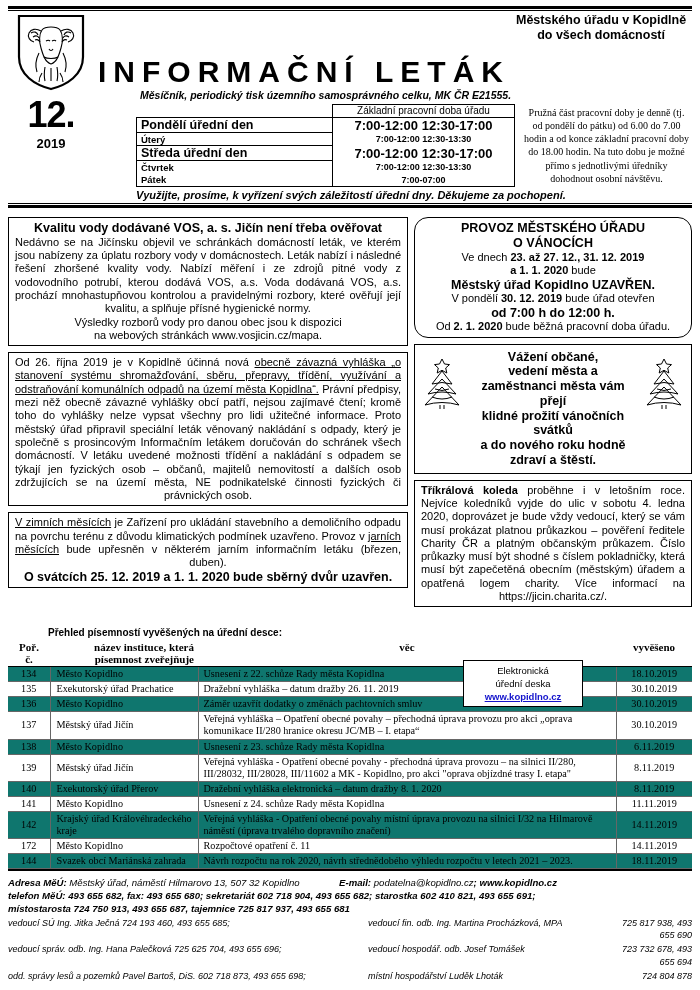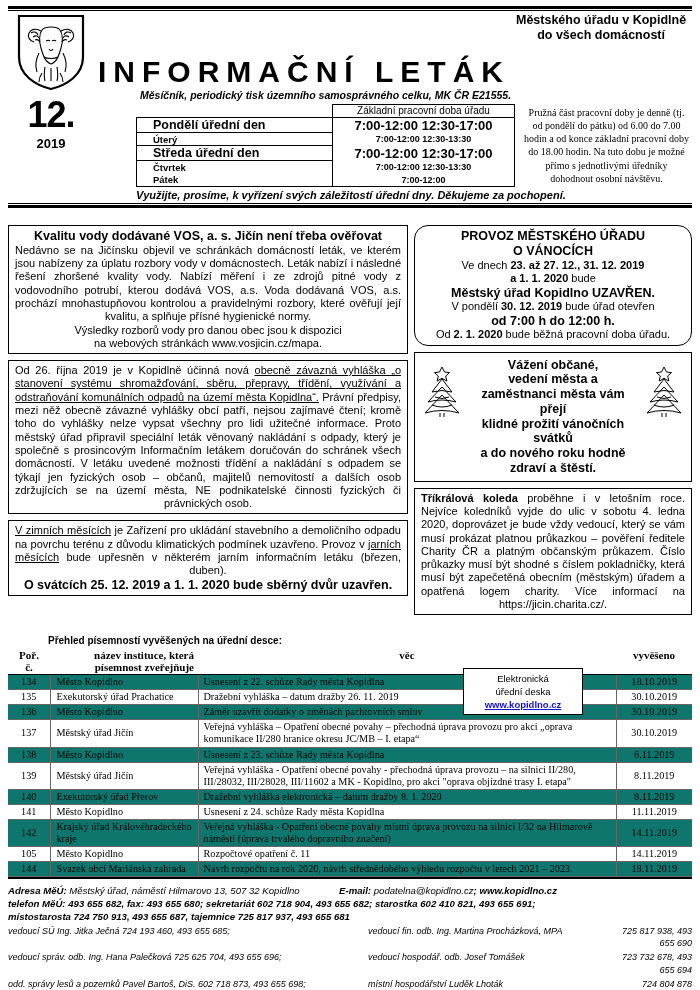--- a/index.html
+++ b/index.html
@@ -25,33 +25,33 @@
 
   .head-mid { flex:1 1 auto; padding-left:4px; }
   .title-row { display:flex; align-items:flex-start; }
   .big-title { font-size:30px; font-weight:bold; letter-spacing:7px; line-height:1.05; white-space:nowrap;margin-top:45px; }
   .title-right { font-size:12.5px; font-weight:bold; line-height:1.22; padding-left:6px; padding-top:2px; text-align:center; }
   .subtitle { font-size:10.5px; font-style:italic; font-weight:bold; margin:1px 0 3px 42px; }
 
   .head-lower { display:flex; align-items:flex-start; }
   .hours-wrap { flex:0 0 auto; margin-left:38px; }
   table.hours { border-collapse:collapse; font-size:10px; }
-  table.hours td { padding:0 16px; vertical-align:middle; height:13px; }
+  table.hours td { padding:0 4px; vertical-align:middle; height:13px; }
   td.hcap { text-align:center; font-size:10px; border:1px solid #000; border-bottom:1px solid #000; padding:1px 8px; }
   td.dayb { font-size:12.5px; font-weight:bold; border:1px solid #000; width:196px; padding:1px 6px; }
   td.dayn { font-size:9.5px; font-weight:bold; border-left:1px solid #000; border-right:1px solid #000; padding:0px 6px; }
   td.timeb { font-size:13px; font-weight:bold; text-align:center; border-right:1px solid #000; width:182px; }
   td.timen { font-size:9px; font-weight:bold; text-align:center; border-right:1px solid #000; }
   tr.firstrow td.timeb { border-top:1px solid #000; }
   tr.lastrow td { border-bottom:1px solid #000; }
   .flexinfo { flex:1 1 auto; font-family:"Liberation Serif", serif; font-size:10px; line-height:1.33; text-align:center; padding:2px 2px 0 8px; }
   .useday { font-size:11px; font-style:italic; font-weight:bold; margin:2px 0 0 38px; }
 
   
-  .cols { display:flex; gap:6px; margin-top:17px;justify-content:flex-end; }
+  .cols { display:flex; gap:6px; margin-top:9px;justify-content:flex-end; }
   .colL { width:400px; flex:0 0 400px; }
   .colR { flex:1 1 auto; }
 
   .box { border:1px solid #000; padding:3px 6px; margin-bottom:6px; }
   .box.round { border-radius:14px; }
   .bt { font-size:12.5px; font-weight:bold; text-align:center; line-height:1.18; }
   .btxt { font-size:11px; text-align:center; line-height:1.21; }
   .btxt.j { text-align:justify; text-align-last:center; }
   .u { text-decoration:underline; }
   b.sb { font-weight:bold; }
@@ -166,21 +166,21 @@
             <tr>
               <td class="dayb">Středa    úřední den</td>
               <td class="timeb">7:00-12:00 12:30-17:00</td>
             </tr>
             <tr>
               <td class="dayn">Čtvrtek</td>
               <td class="timen">7:00-12:00 12:30-13:30</td>
             </tr>
             <tr class="lastrow">
               <td class="dayn">Pátek</td>
-              <td class="timen">7:00-12:00</td>
+              <td class="timen">7:00-07:00</td>
             </tr>
           </tbody>
             </table>
         </div>
         <div class="flexinfo">Pružná část pracovní doby je denně (tj. od pondělí do pátku) od 6.00 do 7.00 hodin a od konce základní pracovní doby do 18.00 hodin. Na tuto dobu je možné přímo s jednotlivými úředníky dohodnout osobní návštěvu.</div>
       </div>
       <div class="useday">Využijte, prosíme, k vyřízení svých záležitostí úřední dny.  Děkujeme za pochopení.</div>
     </div>
   </div>
 
@@ -326,21 +326,21 @@
             <td>Usnesení z 24. schůze Rady města Kopidlna</td>
             <td class="dt">11.11.2019</td>
           </tr>
           <tr class="sh">
             <td class="n">142</td>
             <td class="inst">Krajský úřad Královéhradeckého kraje</td>
             <td>Veřejná vyhláška - Opatření obecné povahy místní úprava provozu na silnici I/32 na Hilmarově náměstí (úprava trvalého dopravního značení)</td>
             <td class="dt">14.11.2019</td>
           </tr>
           <tr>
-            <td class="n">105</td>
+            <td class="n">172</td>
             <td class="inst">Město Kopidlno</td>
             <td>Rozpočtové opatření č. 11</td>
             <td class="dt">14.11.2019</td>
           </tr>
           <tr class="sh">
             <td class="n">144</td>
             <td class="inst">Svazek obcí Mariánská zahrada</td>
             <td>Návrh rozpočtu na rok 2020, návrh střednědobého výhledu rozpočtu v letech 2021 – 2023.</td>
             <td class="dt">18.11.2019</td>
           </tr>

